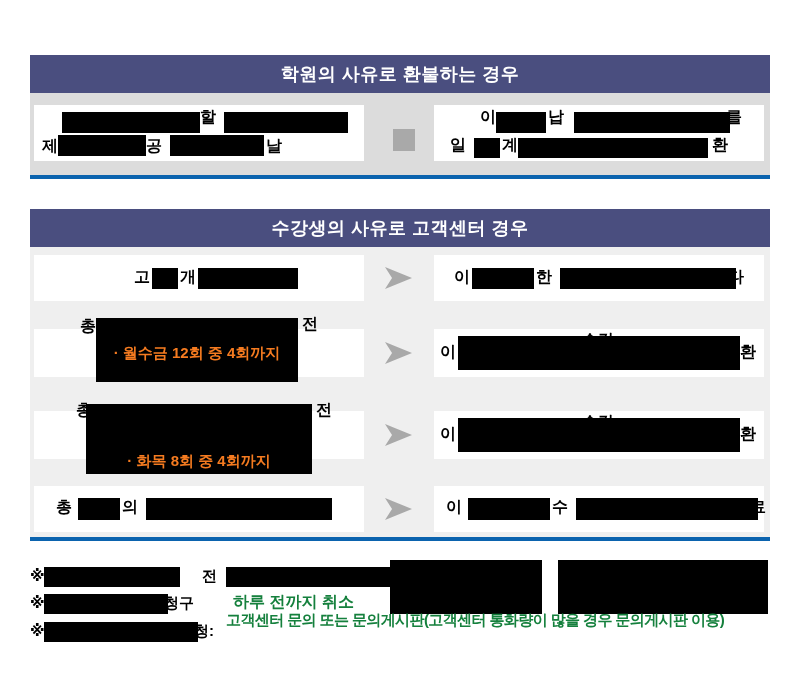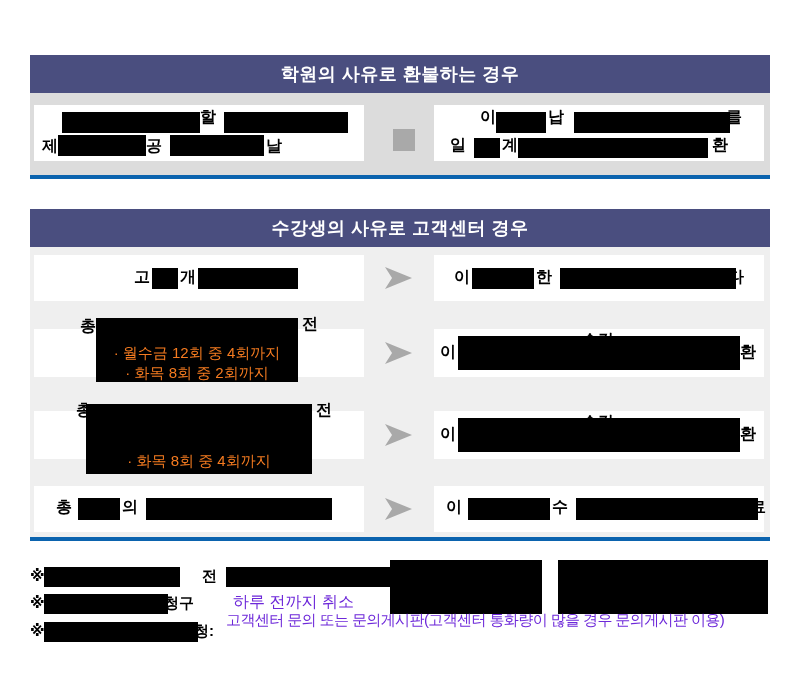--- a/index.html
+++ b/index.html
@@ -22,27 +22,27 @@
   .row{position:absolute;left:0;width:740px;}
   .redact{position:absolute;background:#000;z-index:2;}
   .frag{position:absolute;z-index:1;font-size:16px;font-weight:bold;white-space:nowrap;line-height:20px;}
   .frag.top{z-index:3;}
   .sq{position:absolute;width:22px;height:22px;background:#a9a9a9;}
   .arrow{
     position:absolute;width:27px;height:22px;background:#a9a9a9;z-index:1;
     clip-path:polygon(0% 0%,100% 50%,0% 100%,26% 50%);
   }
   .orange-note{
-    position:absolute;z-index:3;color:#f57b20;font-weight:normal;font-size:15px;
+    position:absolute;z-index:3;color:#f57b20;font-weight:bold;font-size:15px;
     text-align:center;white-space:nowrap;line-height:20px;
   }
   .footer{position:absolute;left:30px;top:560px;width:745px;height:95px;}
   .fmark{position:absolute;z-index:3;font-size:15px;font-weight:bold;line-height:20px;}
   .ffrag{position:absolute;z-index:1;font-size:15px;font-weight:bold;line-height:20px;white-space:nowrap;}
-  .fhl{position:absolute;z-index:3;color:#6d28d9;font-weight:normal;white-space:nowrap;line-height:22px;}
+  .fhl{position:absolute;z-index:3;color:#15803d;font-weight:bold;white-space:nowrap;line-height:22px;}
   .fhl.big{font-size:16px;}
   .fhl.long{font-size:15px;letter-spacing:-0.6px;}
 </style>
 </head>
 <body>
 
 <div class="page">
 
   <div class="section" style="top:55px;border-radius:14px;">
     <div class="sec-header">
@@ -101,21 +101,20 @@
           <span class="frag" style="left:294px;top:12px;">다</span>
         </div>
       </div>
 
       <div class="row" style="top:82px;height:48px;">
         <div class="wbox" style="left:4px;top:0;height:48px;">
           <span class="frag" style="left:46px;top:-13px;">총</span>
           <div class="redact" style="left:62px;top:-11px;width:202px;height:64px;"></div>
           <span class="frag top" style="left:268px;top:-15px;">전</span>
           <div class="orange-note" style="left:62px;top:14px;width:202px;">· 월수금 12회 중 4회까지</div>
-          <div class="orange-note" style="left:62px;top:34px;width:202px;">· 화목 8회 중 2회까지</div>
         </div>
         <div class="arrow" style="left:355px;top:13px;"></div>
         <div class="wbox" style="left:404px;top:0;height:48px;">
           <span class="frag" style="left:6px;top:13px;">이</span>
           <span class="frag" style="left:148px;top:1px;">수강</span>
           <div class="redact" style="left:24px;top:7px;width:282px;height:34px;"></div>
           <span class="frag top" style="left:306px;top:13px;">환</span>
         </div>
       </div>
 

